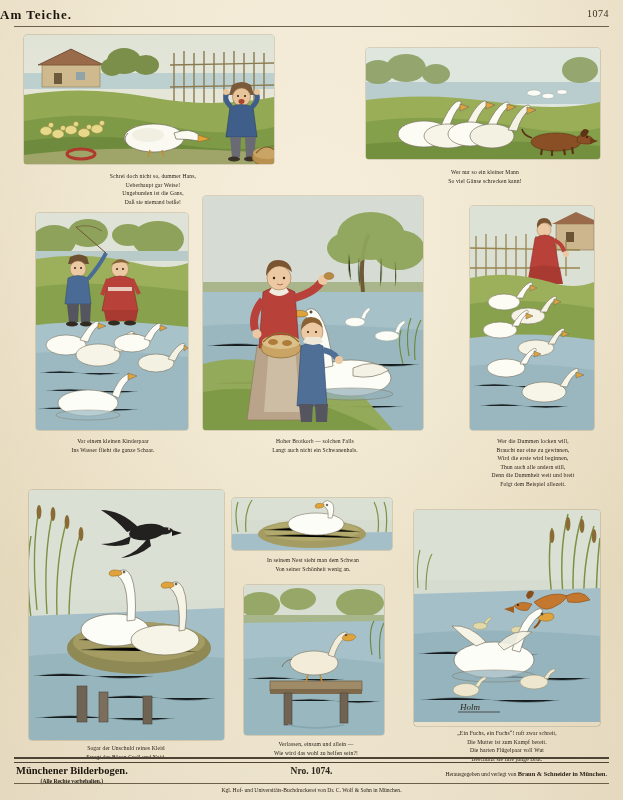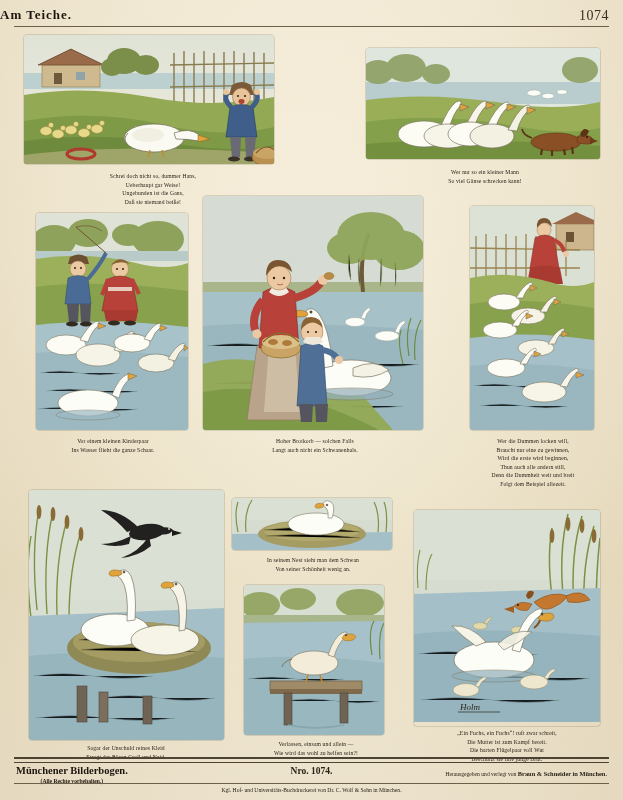--- a/index.html
+++ b/index.html
@@ -22,21 +22,21 @@
       linear-gradient(180deg, #f2ead6 0%, #ece2c9 45%, #e7dcc0 72%, #efe7d3 100%);
   }
   .sheet {
     position: absolute;
     left: 0; top: 0;
     width: 623px; height: 800px;
   }
   .page-num {
     position: absolute;
     right: 14px; top: 8px;
-    font-size: 14px;
+    font-size: 10px;
     letter-spacing: .5px;
     color: #3a2f21;
   }
   .title {
     position: absolute;
     left: 0; right: 0; top: 7px;
     text-align: left;
     font-family: "Liberation Serif", serif;
     font-weight: bold;
     font-size: 13px;

